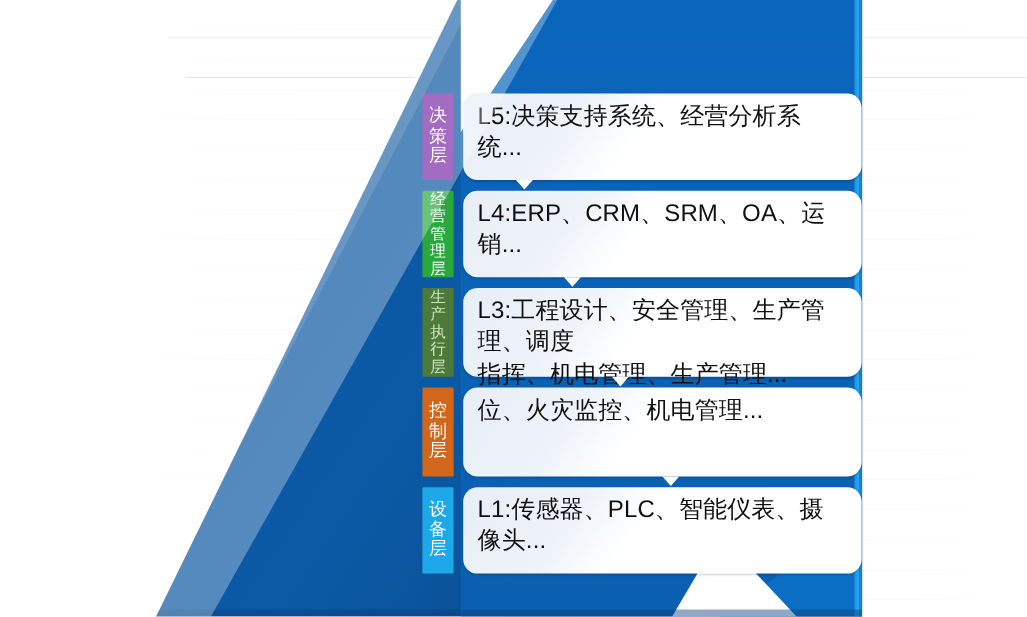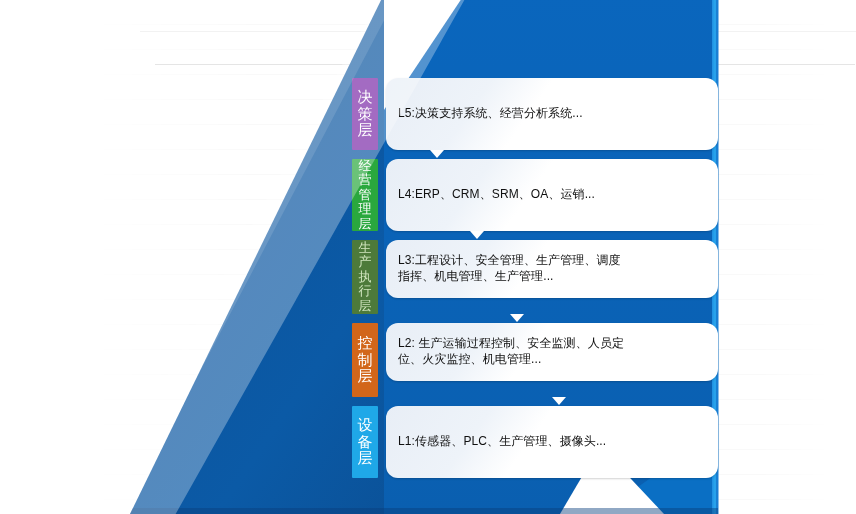--- a/index.html
+++ b/index.html
@@ -76,31 +76,30 @@
   }
   .tab span { display: block; }
 
   .card {
     flex: 1;
     margin-left: 8px;
     background: linear-gradient(125deg, #e8eef6 0%, #eef3f9 28%, #ffffff 44%, #ffffff 100%);
     border-radius: 12px;
     box-shadow: 0 1px 2px rgba(0,0,0,0.18);
     display: flex;
-    align-items: center;
     padding: 6px 14px 6px 12px;
     box-sizing: border-box;
     color: #101010;
-    font-size: 12px;
+    font-size: 20px;
     line-height: 1.32;
     letter-spacing: 0.1px;
   }
 
   .h-90  { height: 72px; }
-  .h-tall{ height: 58px; }
+  .h-tall{ height: 74px; }
 
   
   .arrow {
     position: absolute;
     width: 0; height: 0;
     border-left: 7px solid transparent;
     border-right: 7px solid transparent;
     border-top: 8px solid #ffffff;
     z-index: 6;
     pointer-events: none;
@@ -209,36 +208,35 @@
     </div>
 
     <div class="row">
       <div class="tab" style="background:#d2661a; color:#ffffff; height:74px;">
         <span>控</span>
         <span>制</span>
         <span>层</span>
       </div>
       <div class="card h-tall">
         <div>
-          <div>L2: 生产运输过程控制、安全监测、人员定</div>
           <div>位、火灾监控、机电管理...</div>
         </div>
       </div>
       <div class="arrow" style="left:200px; top:74px;"></div>
     </div>
 
     <div class="row">
       <div class="tab" style="background:#1fa8e8; color:#ffffff; height:72px;">
         <span>设</span>
         <span>备</span>
         <span>层</span>
       </div>
       <div class="card h-90">
         <div>
-          <div>L1:传感器、PLC、生产管理、摄像头...</div>
+          <div>L1:传感器、PLC、智能仪表、摄像头...</div>
         </div>
       </div>
     </div>
 
   </div>
 
   <svg class="gloss" viewBox="0 0 856 514">
     <polygon points="384,-10 470,-10 170,524 84,524" fill="#ffffff" opacity="0.30"></polygon>
     <polygon points="384,-10 400,-10 120,524 104,524" fill="#ffffff" opacity="0.12"></polygon>
   </svg>

